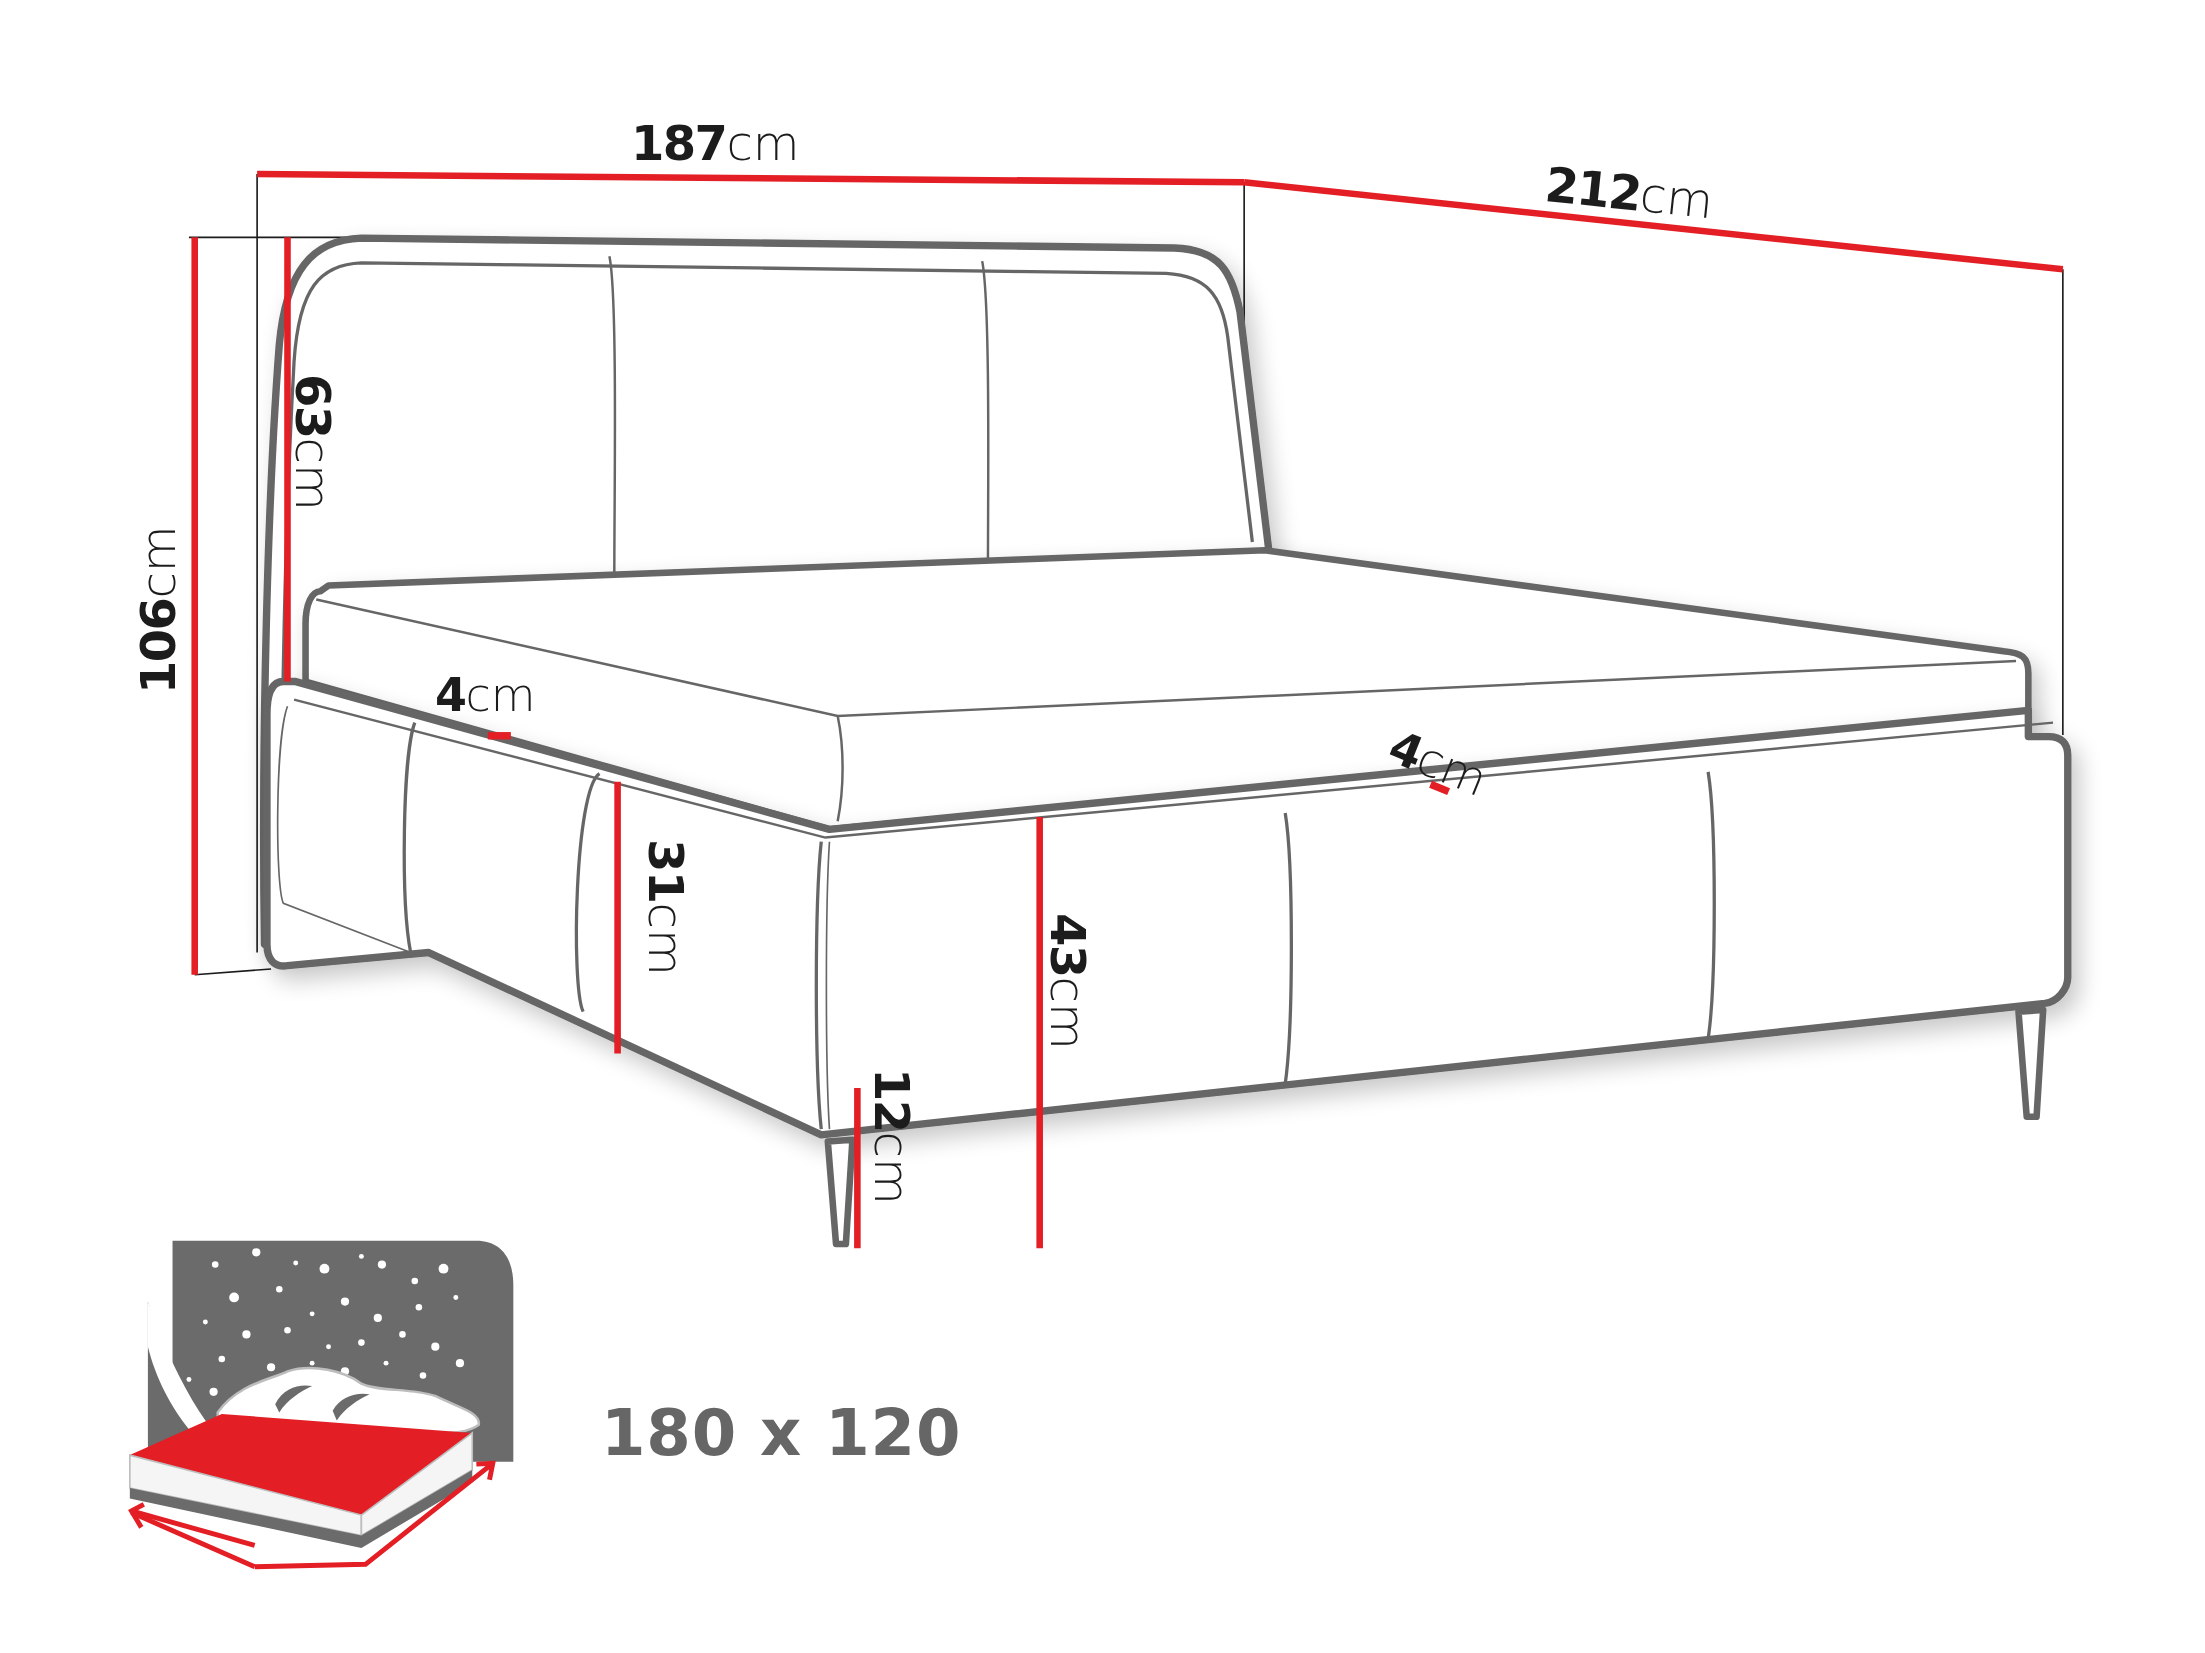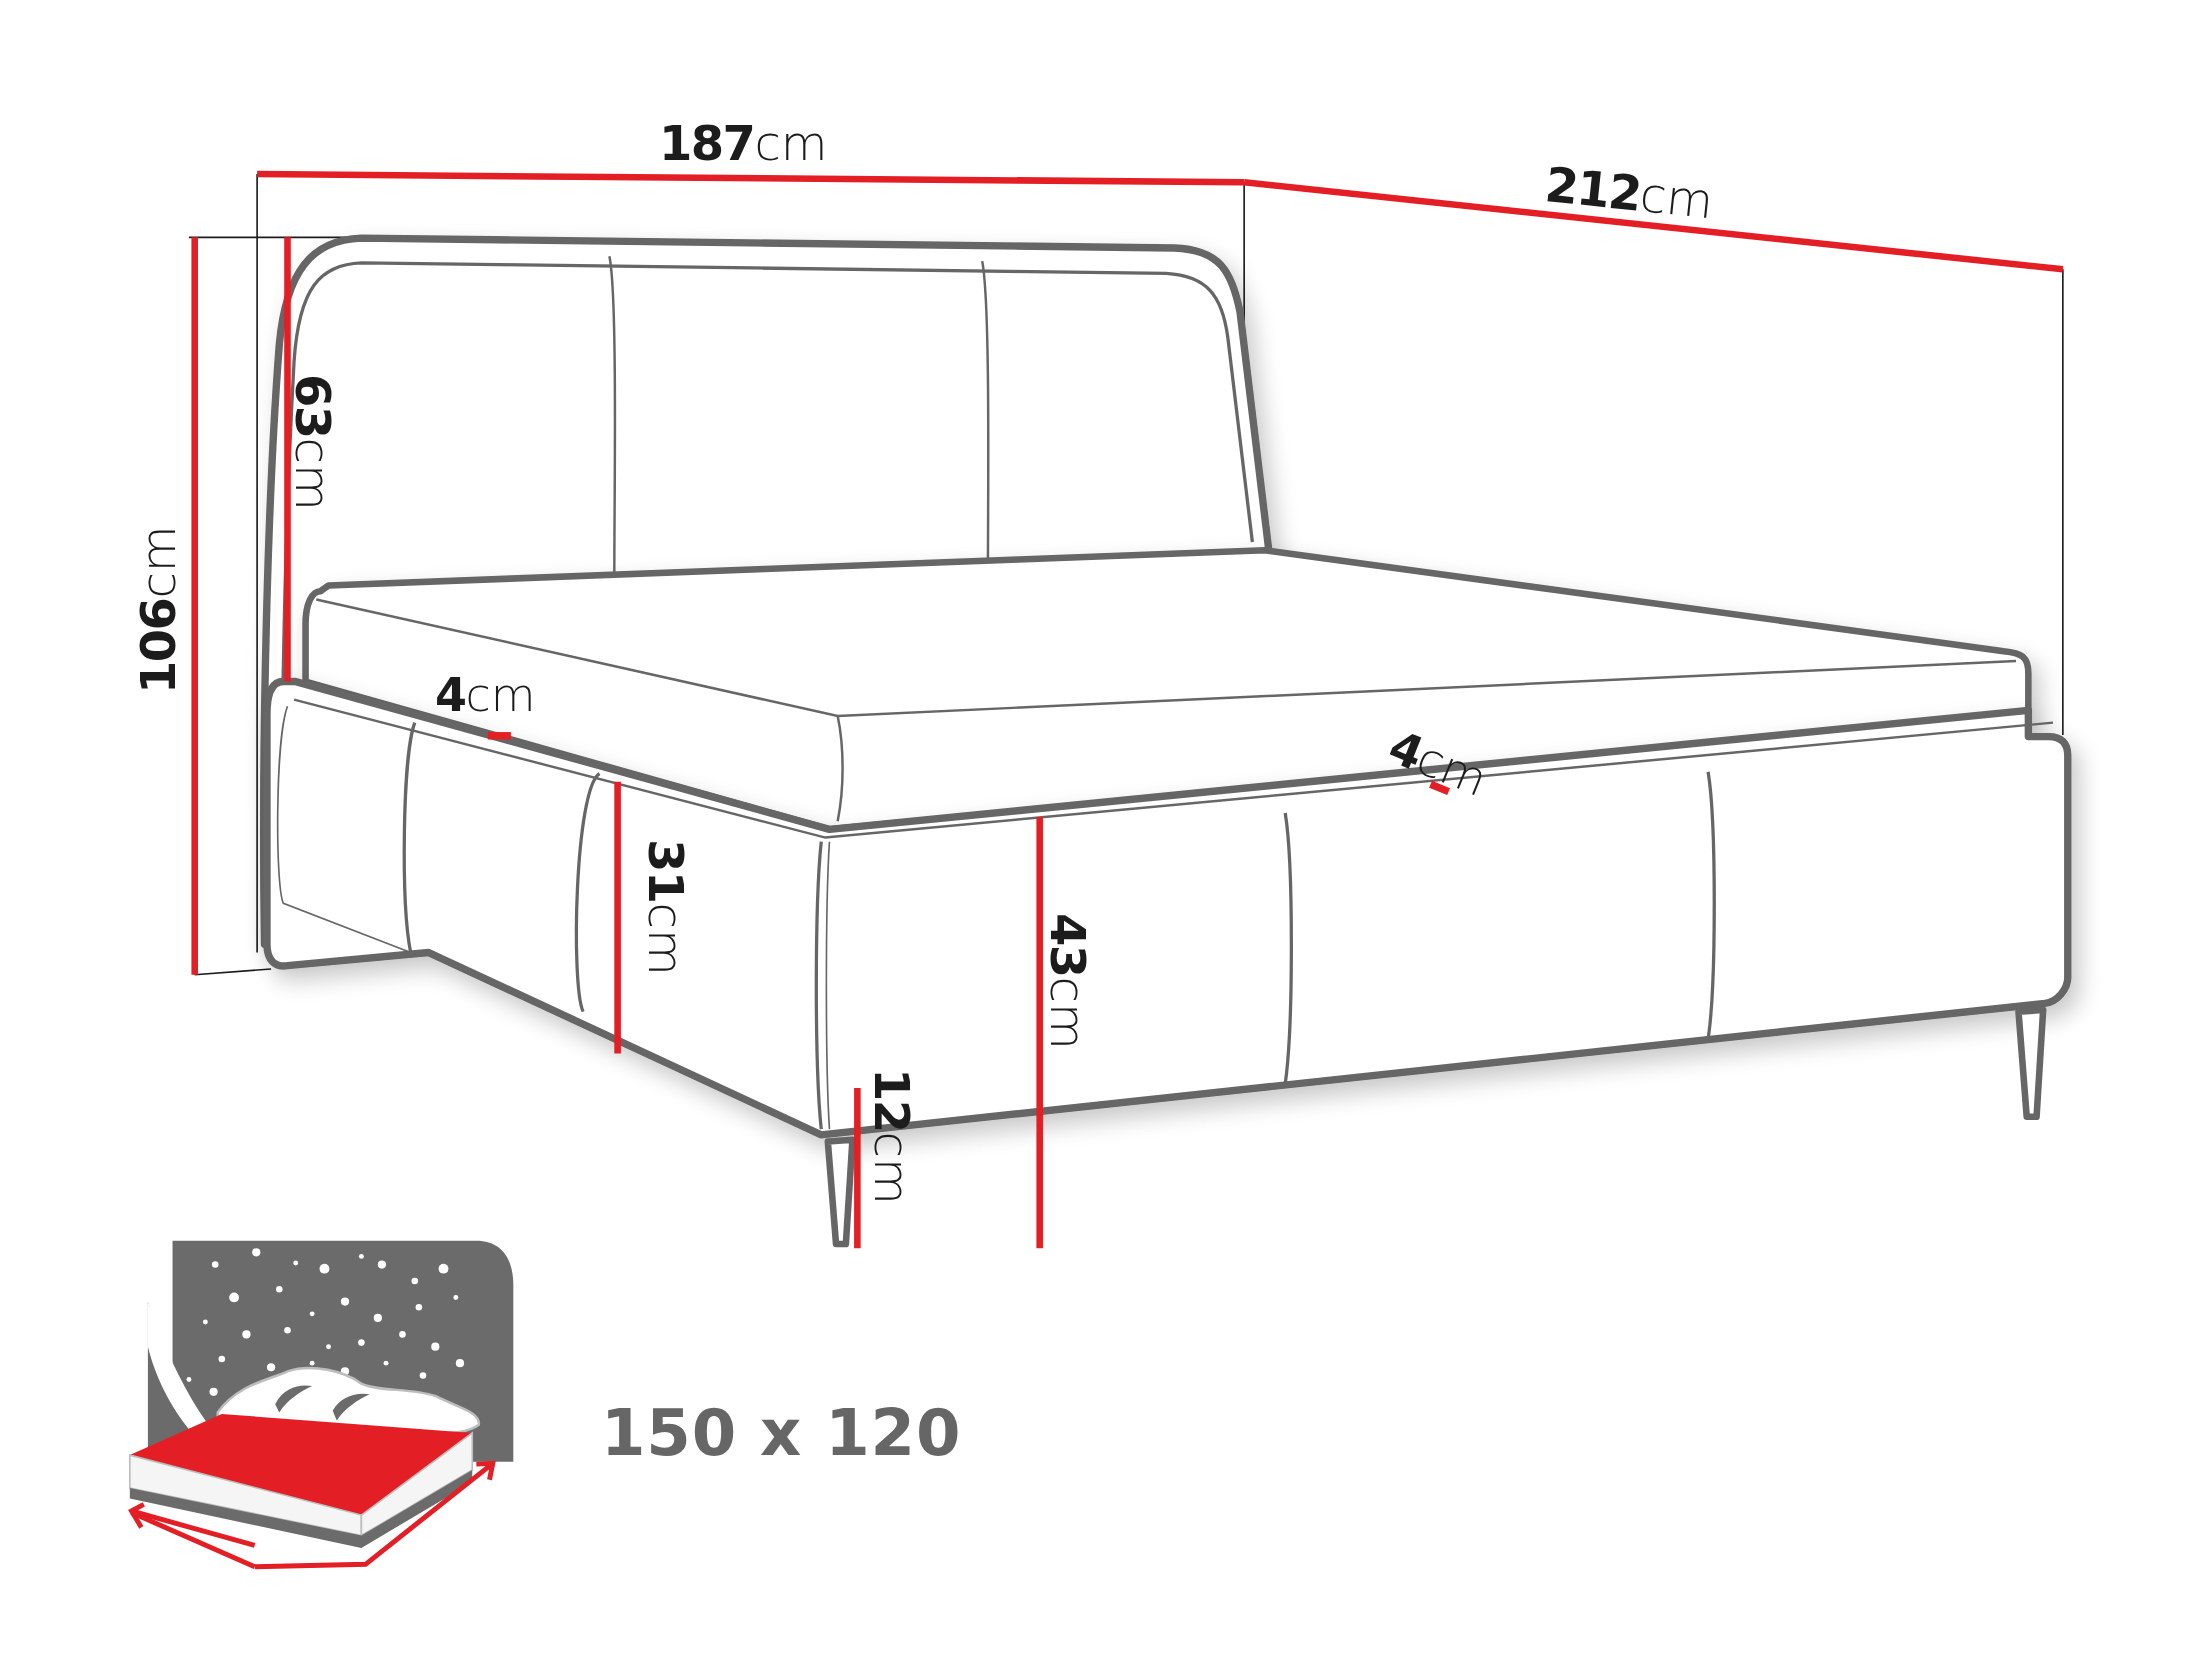--- a/index.html
+++ b/index.html
@@ -136,21 +136,21 @@
       <path d="M 160 1840 L 310 1882" stroke="#E31E24" stroke-width="6" fill="none"></path>
       <path d="M 175 1832 L 160 1840 L 172 1860" stroke="#E31E24" stroke-width="6" fill="none"></path>
       <path d="M 310 1905 L 445 1900 L 445 1900" stroke="#E31E24" stroke-width="0"></path>
       <path d="M 160 1842 L 310 1908" stroke="#E31E24" stroke-width="6" fill="none"></path>
       <path d="M 310 1908 L 445 1905 L 600 1782" stroke="#E31E24" stroke-width="6" fill="none"></path>
       <path d="M 580 1783 L 600 1782 L 596 1802" stroke="#E31E24" stroke-width="6" fill="none"></path>
     </g>
   </svg>
 
   
-  <div class="dim-label" style="left: 659px; top: 119px; font-size: 48px; text-align: center;">
+  <div class="dim-label" style="left: 631px; top: 119px; font-size: 48px; text-align: center;">
     <span class="num">187</span><span class="unit">cm</span>
   </div>
 
   <div class="dim-label" style="left: 1548px; top: 160px; font-size: 48px; transform: rotate(6deg);">
     <span class="num">212</span><span class="unit">cm</span>
   </div>
 
   <div class="dim-label" style="left: 134px; top: 694px; font-size: 48px; transform: rotate(-90deg);">
     <span class="num">106</span><span class="unit">cm</span>
   </div>
@@ -172,15 +172,15 @@
   </div>
 
   <div class="dim-label" style="left: 1092px; top: 913px; font-size: 48px; transform: rotate(90deg);">
     <span class="num">43</span><span class="unit">cm</span>
   </div>
 
   <div class="dim-label" style="left: 916px; top: 1068px; font-size: 48px; transform: rotate(90deg);">
     <span class="num">12</span><span class="unit">cm</span>
   </div>
 
-  <div class="size-badge">150 x 120</div>
+  <div class="size-badge">180 x 120</div>
 </div>
 
 
 </body></html>

